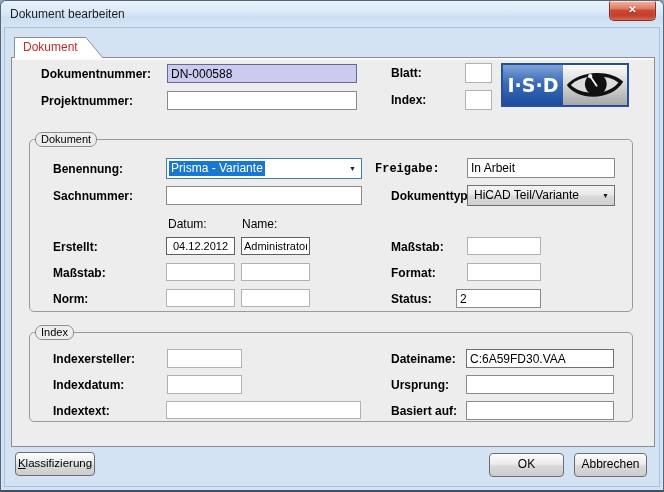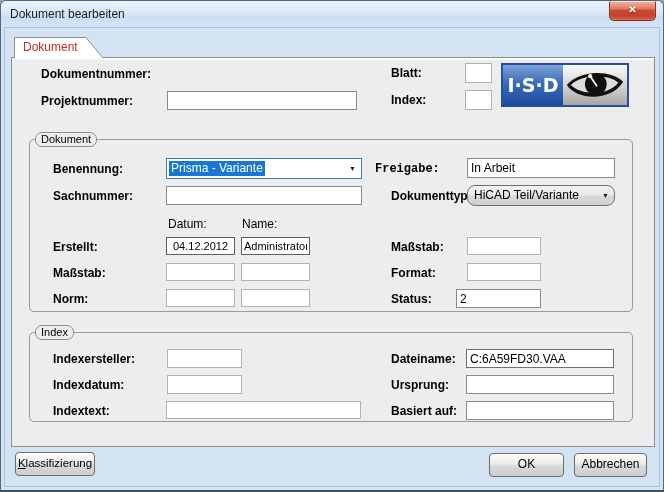--- a/index.html
+++ b/index.html
@@ -63,21 +63,21 @@
   .combo{
     position:absolute;box-sizing:border-box;background:#fff;border:1px solid #3c7fb1;
     z-index:4;cursor:default;
   }
   .combo-sel{
     position:absolute;left:2px;top:2px;bottom:2px;display:inline-block;
     background:#1977d4;color:#fff;font-size:12px;line-height:15px;padding:0 2px;white-space:nowrap;
   }
   
   .combo-gray{
-    position:absolute;box-sizing:border-box;border:1px solid #707070;border-radius:8px;
+    position:absolute;box-sizing:border-box;border:1px solid #707070;border-radius:0;
     background:linear-gradient(180deg,#f4f4f4 0%,#e9e9e9 45%,#d9d9d9 55%,#cfcfcf 100%);
     font-size:12px;color:#000;line-height:19px;padding:0 6px;z-index:4;cursor:default;white-space:nowrap;
   }
   .dd-arrow{
     position:absolute;right:5px;top:50%;transform:translateY(-52%);
     font-size:7px;color:#1a1a1a;line-height:7px;
   }
   
   .logo{
     position:absolute;left:500px;top:62px;width:128px;height:44px;box-sizing:border-box;
@@ -120,20 +120,21 @@
   <div class="tab">
     <svg width="90" height="22">
       <path d="M0.5,22 L0.5,1.5 L72,1.5 L89,22" fill="#ffffff" stroke="#8e8e8e" stroke-width="1"></path>
     </svg>
     <span class="tab-label">Dokument</span>
   </div>
 
   <div class="panel"></div>
 
   <span class="lbl" style="left:40px;top:66px;">Dokumentnummer:</span>
+  <input class="fld fld-hl" style="left: 166px; top: 63px; width: 190px; height: 19px;" value="DN-000588">
   <span class="lbl" style="left:40px;top:93px;">Projektnummer:</span>
   <input class="fld" style="left: 166px; top: 90px; width: 190px; height: 19px;" value="">
 
   <span class="lbl" style="left:390px;top:65px;">Blatt:</span>
   <input class="fld fld-light" style="left: 464px; top: 62px; width: 27px; height: 20px;" value="">
   <span class="lbl" style="left:390px;top:92px;">Index:</span>
   <input class="fld fld-light" style="left: 464px; top: 89px; width: 27px; height: 20px;" value="">
 
   <div class="logo">
     <div class="logo-blue">

